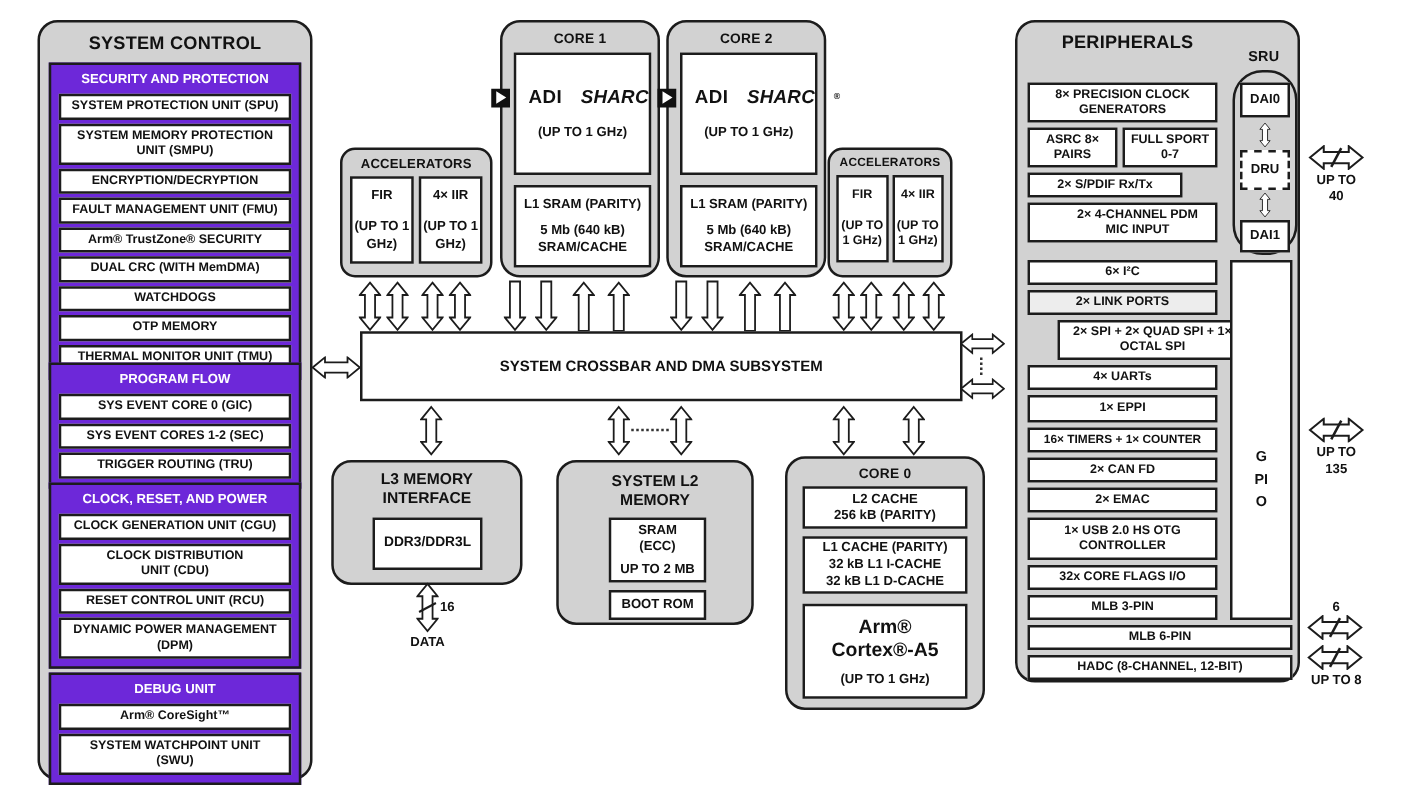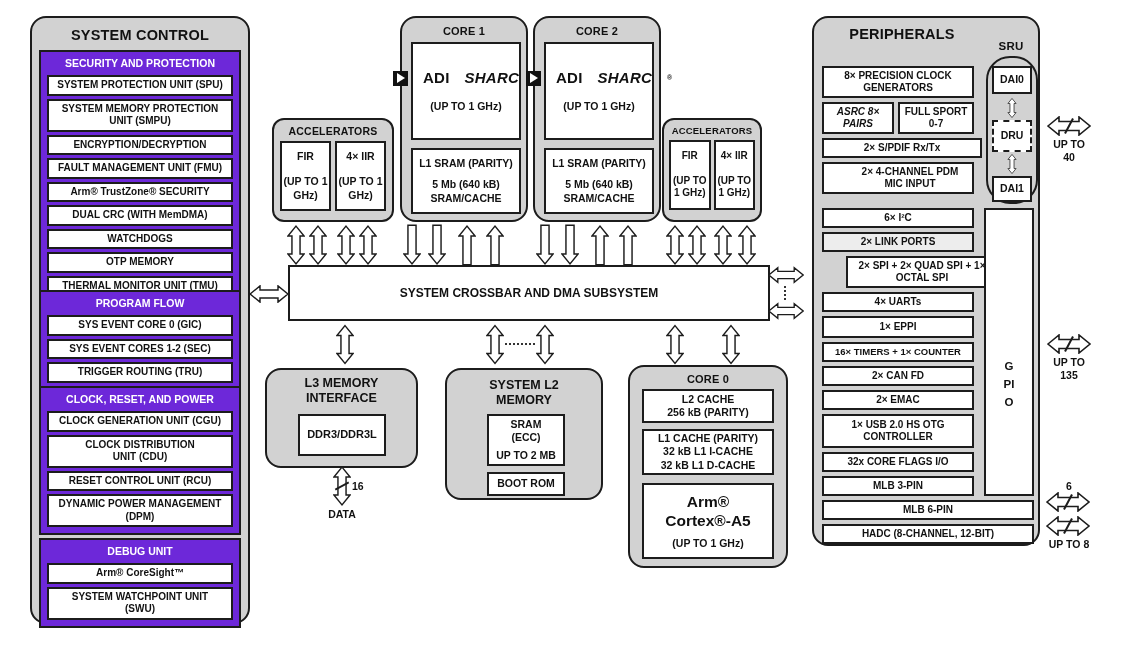--- a/index.html
+++ b/index.html
@@ -341,26 +341,26 @@
     </div>
   </div>
 
   <div class="blk" style="left:812px;top:16px;width:228px;height:530px;">
     <div class="blk-title big-title abs" style="left:0;top:8px;width:176px;">PERIPHERALS</div>
 
     <div class="row" style="left:8px;top:48px;width:152px;height:32px;">
         <span>8× PRECISION CLOCK GENERATORS</span>
       </div>
     <div class="row" style="left:8px;top:84px;width:72px;height:32px;">
-        <span style="display:block;max-width:56px;font-style:italic;">ASRC 8× PAIRS</span>
+        <span style="display:block;max-width:56px;">ASRC 8× PAIRS</span>
       </div>
     <div class="row" style="left:84px;top:84px;width:76px;height:32px;">
         <span style="display:block;max-width:64px;">FULL SPORT 0-7</span>
       </div>
-    <div class="row" style="left:8px;top:120px;width:160px;height:20px;align-items:center;">
+    <div class="row" style="left:8px;top:120px;width:124px;height:20px;align-items:center;">
         <span>2× S/PDIF Rx/Tx</span>
       </div>
     <div class="row nw100" style="left:8px;top:144px;width:152px;height:32px;padding-left:24px;">
         <span>2× 4-CHANNEL PDM MIC INPUT</span>
       </div>
     <div class="row" style="left:8px;top:190px;width:152px;height:20px;">
         <span>6× I²C</span>
       </div>
     <div class="row light" style="left:8px;top:214px;width:152px;height:20px;">
         <span>2× LINK PORTS</span>

